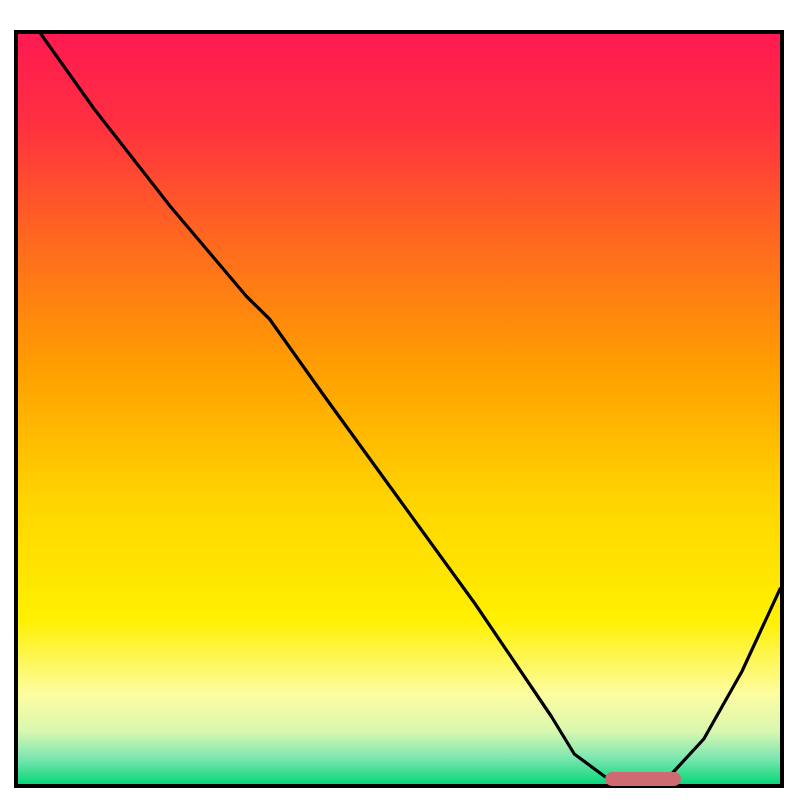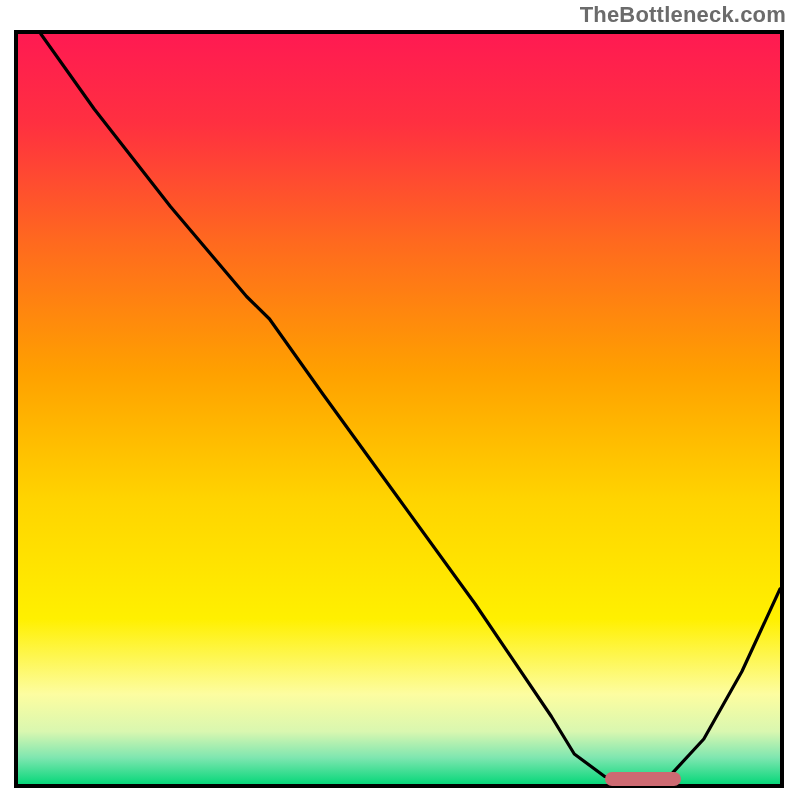--- a/index.html
+++ b/index.html
@@ -46,21 +46,20 @@
     position: absolute;
     height: 14px;
     border-radius: 7px;
     background: #cd6a72;
   }
 </style>
 </head>
 <body>
 
 <div class="outer">
-  <div class="watermark">TheBottleneck.com</div>
 
   <div class="frame">
     <svg class="plot" viewBox="0 0 762 750" preserveAspectRatio="none">
       <defs>
         <linearGradient id="bg-grad" x1="0" y1="0" x2="0" y2="1">
         <stop offset="0.00%" stop-color="#ff1a52"></stop>
             <stop offset="12.00%" stop-color="#ff3040"></stop>
             <stop offset="28.00%" stop-color="#ff6a1e"></stop>
             <stop offset="45.00%" stop-color="#ffa000"></stop>
             <stop offset="62.00%" stop-color="#ffd400"></stop>

